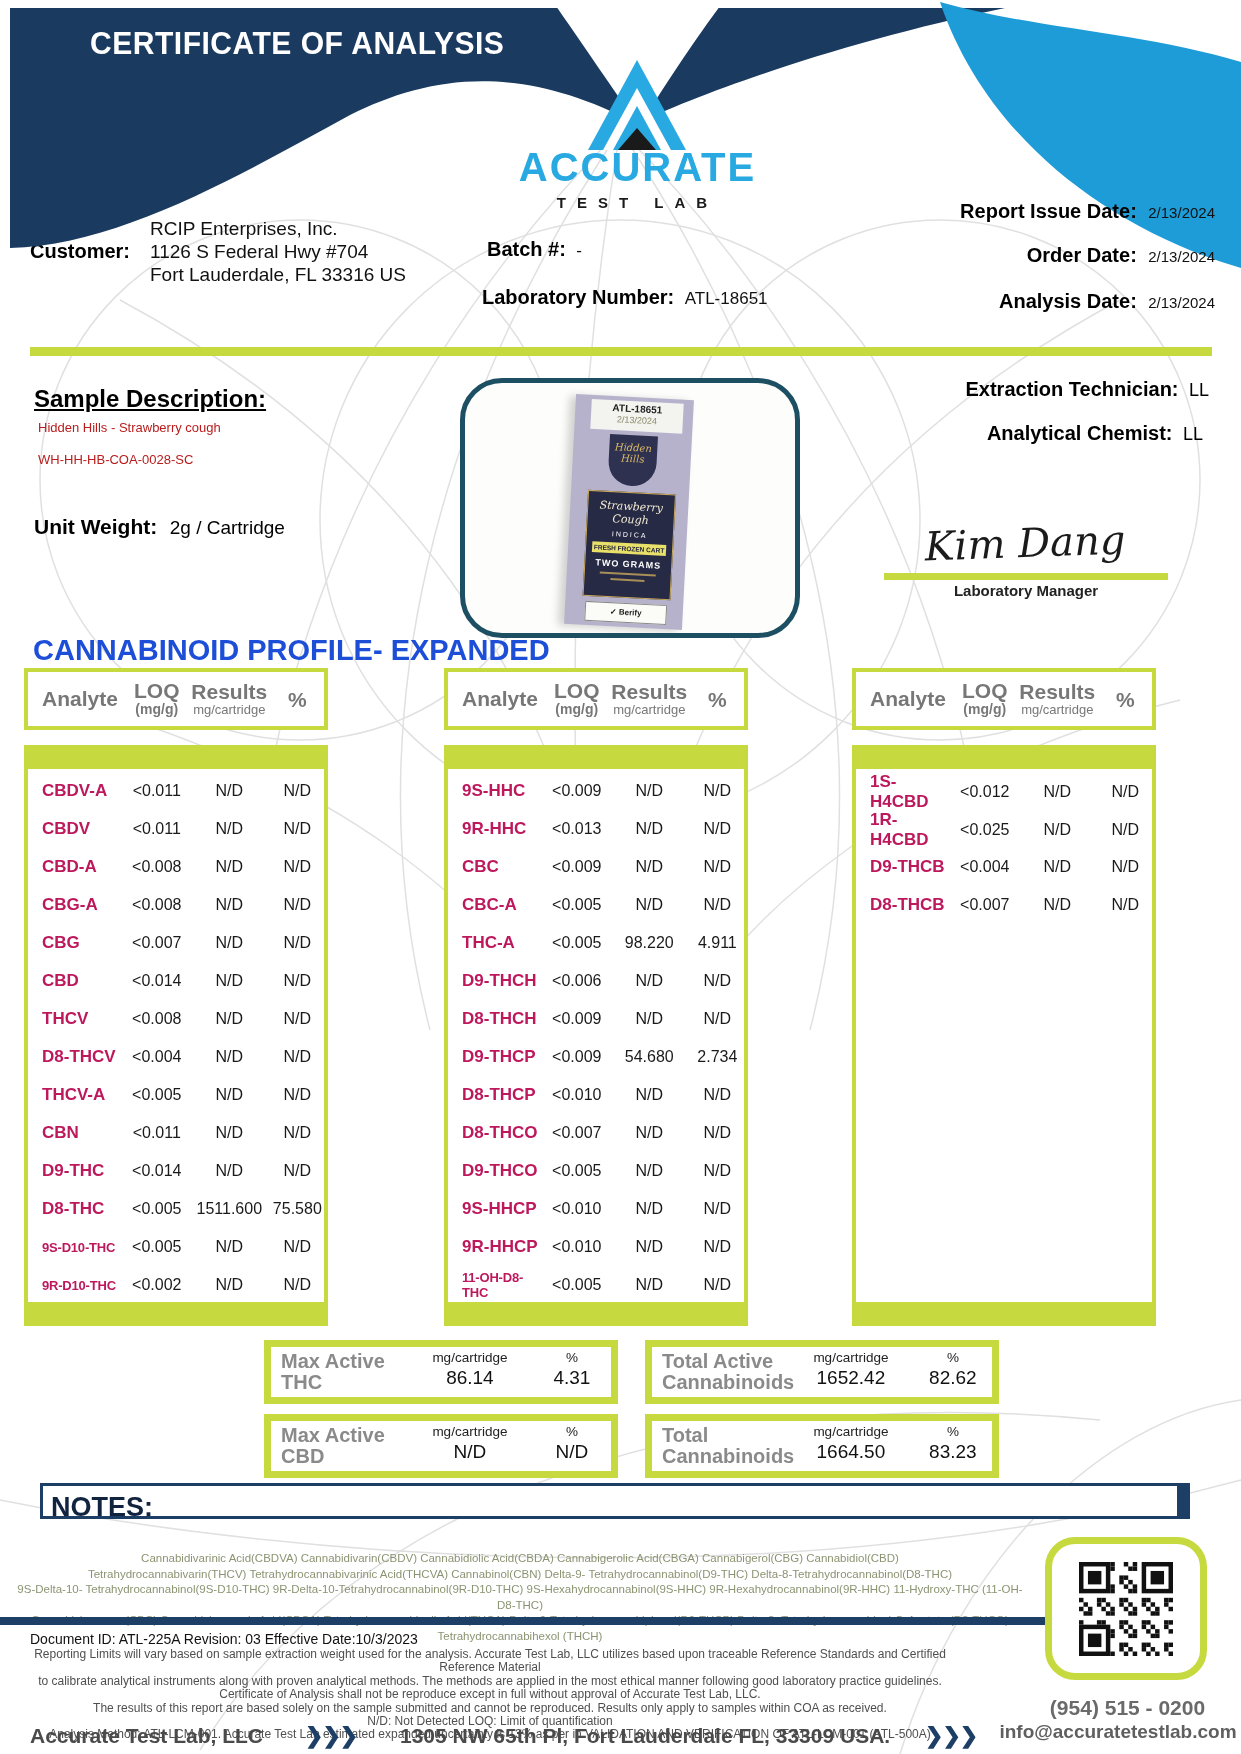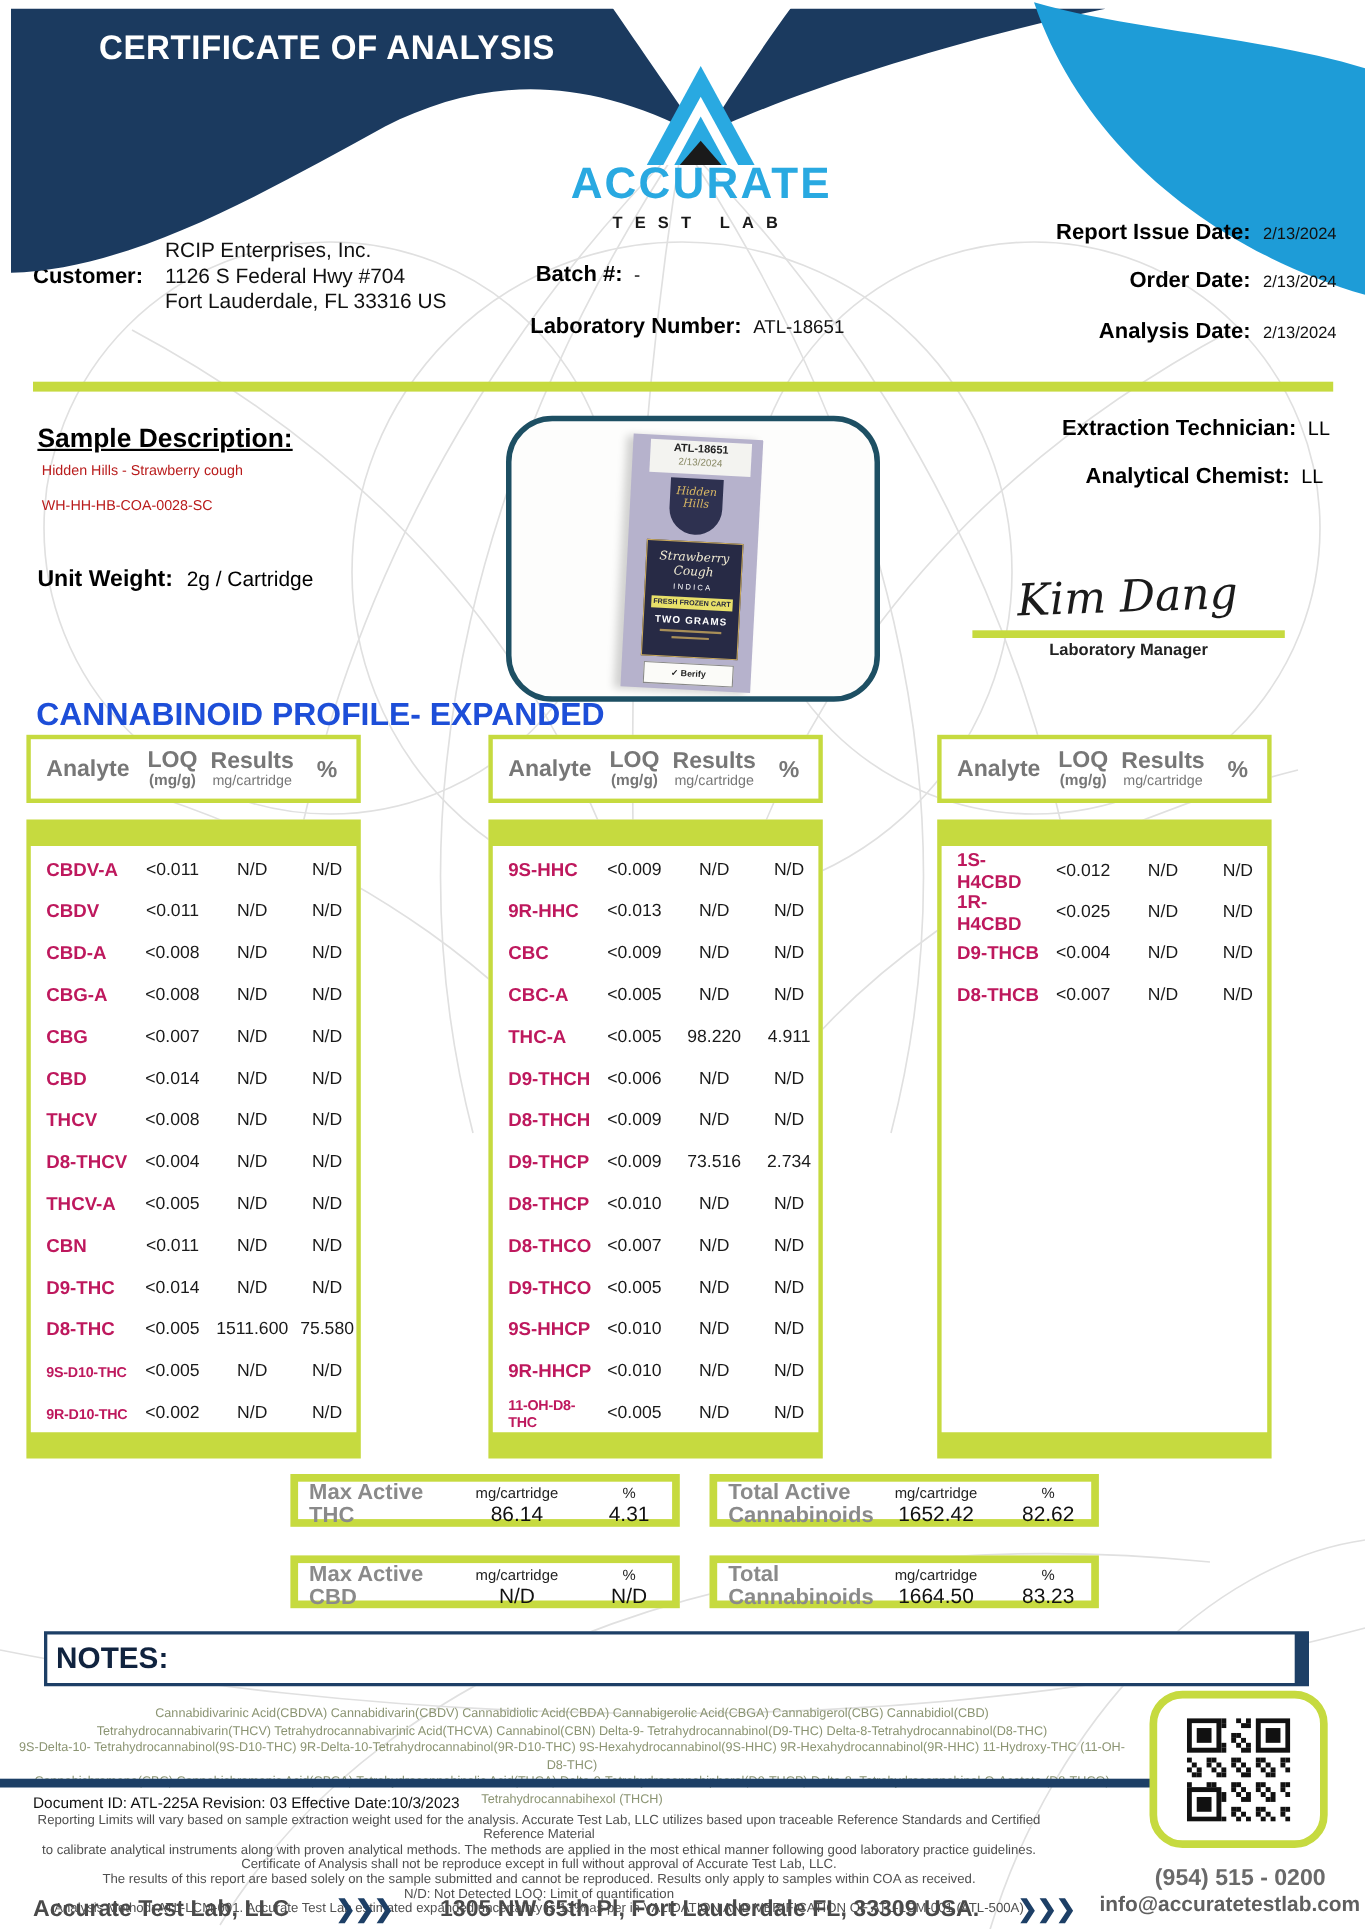--- a/index.html
+++ b/index.html
@@ -74,29 +74,29 @@
   .thead .small{font-size:14px;line-height:1.2;}
   .thead .small.light{font-weight:normal;font-size:13px;}
   .tbody{box-sizing:border-box;margin-top:15px;height:581px;background:#fff;
          border-left:4px solid #c6da3f;border-right:4px solid #c6da3f;
          border-top:24px solid #c6da3f;border-bottom:24px solid #c6da3f;padding-top:3px;}
   .trow{height:38px;display:grid;grid-template-columns:33% 21% 28% 18%;align-items:center;}
   .tcell{font-size:16px;color:#1a1a1a;text-align:center;}
   .tcell.an{font-weight:bold;text-align:left;padding-left:14px;font-size:17px;color:#be185d;}
   .tcell.an.sm{font-size:13px;letter-spacing:-0.2px;}
   
-  .sumbox{position:absolute;box-sizing:border-box;width:354px;height:48px;border:7px solid #c6da3f;
+  .sumbox{position:absolute;box-sizing:border-box;width:354px;height:64px;border:7px solid #c6da3f;
           background:#fff;display:grid;grid-template-columns:40% 37% 23%;z-index:2;}
   .sumbox .slabel{font-size:20px;font-weight:bold;color:#8a8a8a;padding-left:10px;line-height:1.05;
                   display:flex;align-items:center;}
   .sumcol{text-align:center;padding-top:3px;}
   .sumcol .u{font-size:13.5px;color:#222;}
   .sumcol .n{font-size:19px;color:#111;margin-top:2px;}
   
-  #notes-box{left:40px;top:1483px;width:1150px;height:50px;box-sizing:border-box;
+  #notes-box{left:40px;top:1483px;width:1150px;height:36px;box-sizing:border-box;
              border:3px solid #1d3f66;border-right-width:13px;background:#fff;z-index:2;}
   #notes-box span{font-size:27px;font-weight:bold;color:#10233f;margin:6px 0 0 8px;display:inline-block;}
   #legend{left:15px;top:1551px;width:1010px;text-align:center;z-index:2;}
   .legend-line{font-size:11.5px;line-height:15.5px;color:#8b9472;}
   #navy-divider{left:0;top:1617px;width:1060px;height:8px;background:#1d3f66;z-index:2;}
   #doc-line{left:30px;top:1631px;font-size:14px;color:#111;z-index:2;}
   #disclaimer{left:20px;top:1648px;width:940px;text-align:center;z-index:2;}
   .disc-line{font-size:12px;line-height:13.4px;color:#4f4f4f;}
   
   #footer-company{left:30px;top:1724px;font-size:21px;font-weight:bold;color:#4a4a4a;z-index:2;}
@@ -385,21 +385,21 @@
           </div>
           <div class="trow">
             <div class="tcell an">D8-THCH</div>
             <div class="tcell">&lt;0.009</div>
             <div class="tcell">N/D</div>
             <div class="tcell">N/D</div>
           </div>
           <div class="trow">
             <div class="tcell an">D9-THCP</div>
             <div class="tcell">&lt;0.009</div>
-            <div class="tcell">73.516</div>
+            <div class="tcell">54.680</div>
             <div class="tcell">2.734</div>
           </div>
           <div class="trow">
             <div class="tcell an">D8-THCP</div>
             <div class="tcell">&lt;0.010</div>
             <div class="tcell">N/D</div>
             <div class="tcell">N/D</div>
           </div>
           <div class="trow">
             <div class="tcell an">D8-THCO</div>

